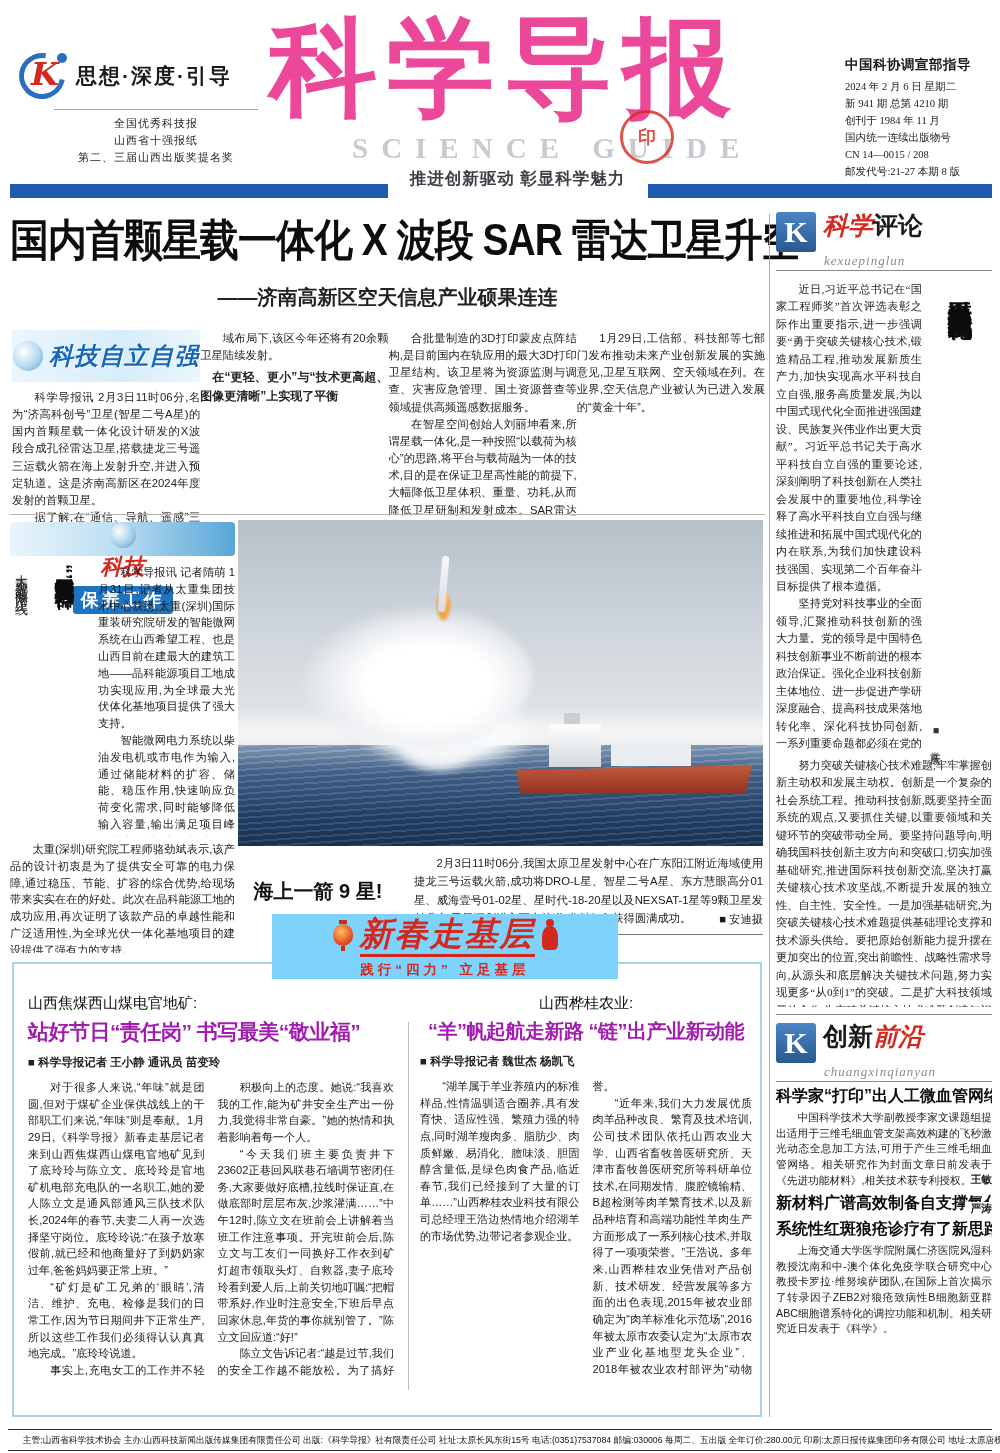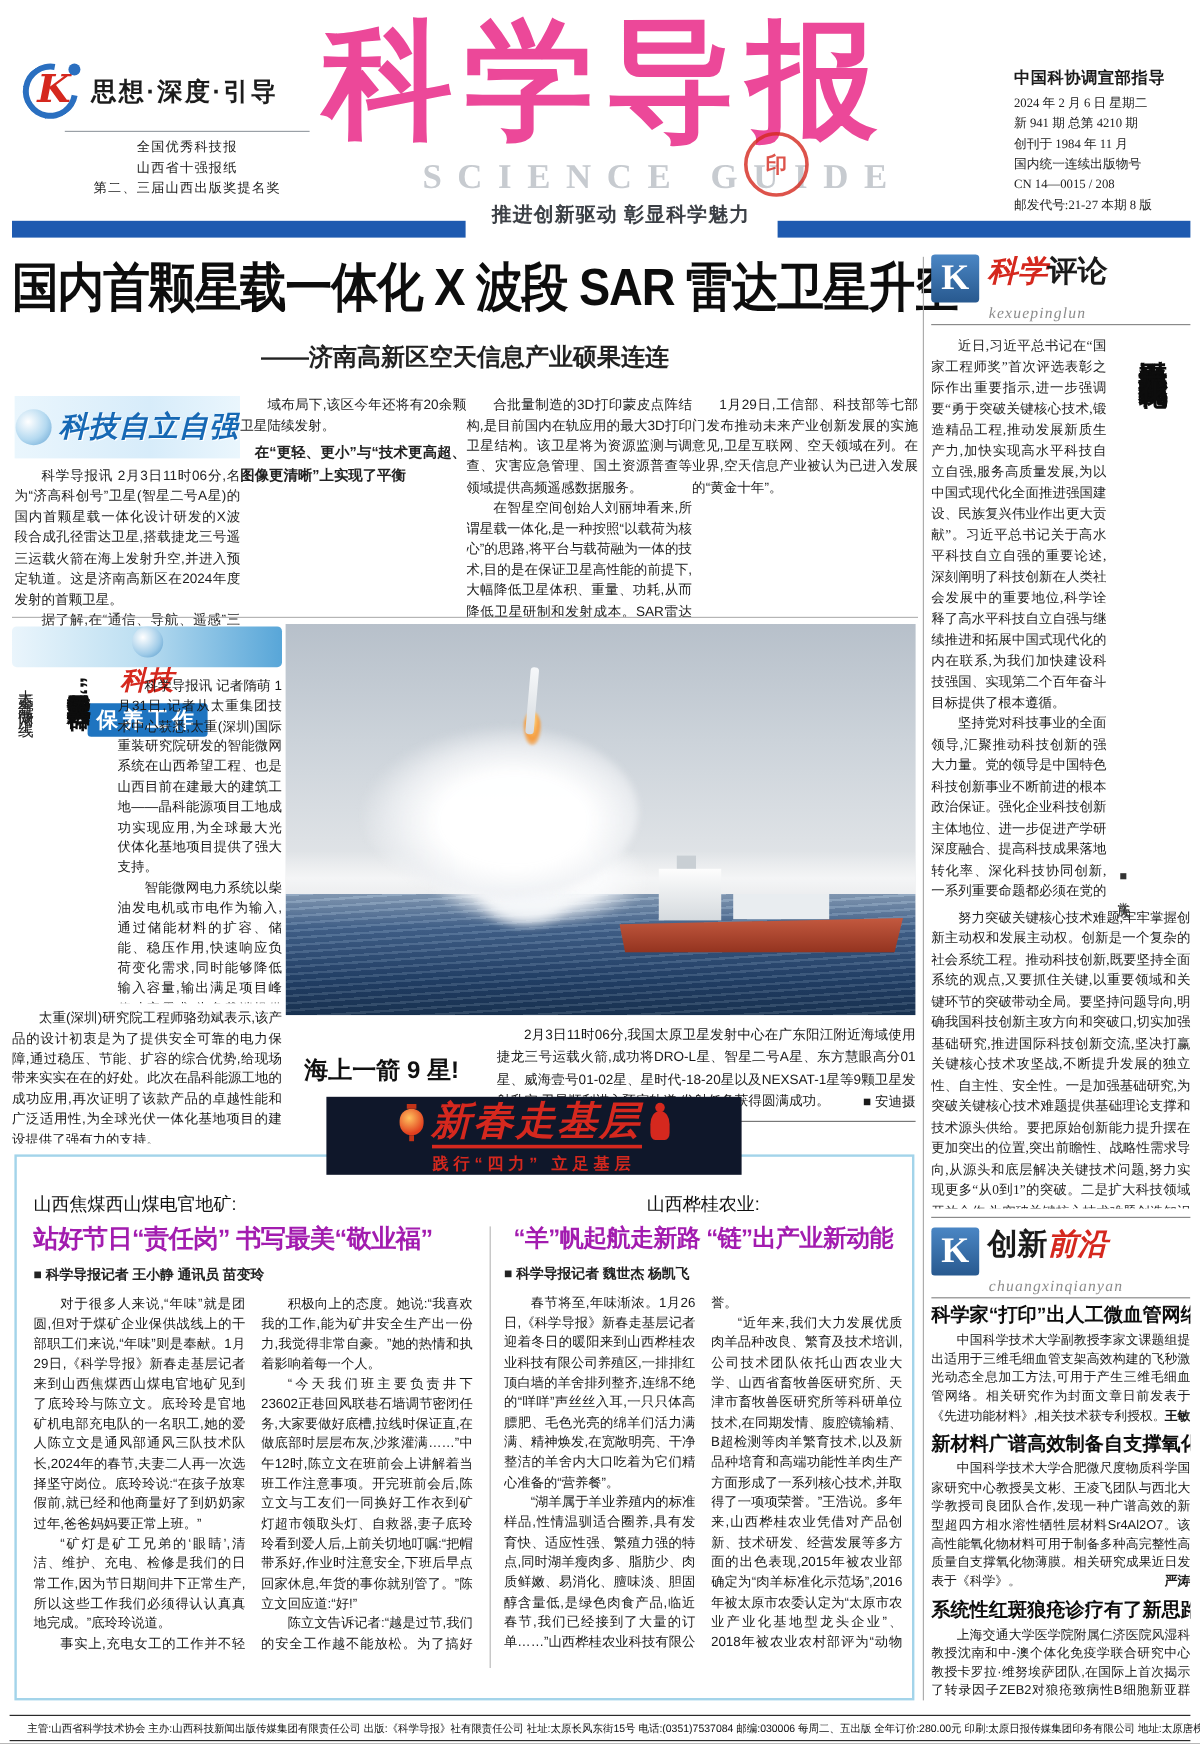--- a/index.html
+++ b/index.html
@@ -104,21 +104,21 @@
 
   
   .caption{left:238px;top:854px;width:525px;display:flex;gap:16px;}
   .cap-title{width:160px;font-size:20px;font-weight:bold;text-align:center;padding-top:24px;color:#111;}
   .cap-text{flex:1;font-size:11.3px;line-height:1.62;text-align:justify;border-bottom:1px solid #777;
        padding-bottom:6px;}
   .cap-credit{display:block;text-align:right;text-indent:0;margin-top:-17px;background:#fff;float:right;padding-left:8px;}
 
   
   .spring-box{left:12px;top:962px;width:750px;height:455px;border:2px solid #a3d4ea;box-sizing:border-box;}
-  .spring-banner{position:absolute;left:258px;top:-50px;width:330px;text-align:center;background:#0f172a;padding:0 8px;}
+  .spring-banner{position:absolute;left:258px;top:-50px;width:330px;text-align:center;background:#7dd3fc;padding:0 8px;}
   .spring-title-row{display:flex;align-items:center;justify-content:center;gap:7px;}
   .lantern{width:20px;height:22px;border-radius:50% / 46%;position:relative;flex:0 0 20px;
        background:radial-gradient(circle at 40% 35%,#ffc25e,#e2401f 70%);}
   .lantern:before{content:"";position:absolute;left:6px;top:-4px;width:8px;height:4px;background:#c03318;}
   .lantern:after{content:"";position:absolute;left:8px;bottom:-5px;width:4px;height:5px;background:#c03318;}
   .spring-title{font-size:33px;font-weight:900;font-style:italic;color:#d5281e;letter-spacing:2px;
        font-family:"DejaVu Serif",serif;border-bottom:3px solid #d5281e;line-height:1.2;}
   .reporter{width:16px;height:24px;position:relative;flex:0 0 16px;background:#d5281e;
        border-radius:45% 45% 25% 25%;margin-top:6px;}
   .reporter:before{content:"";position:absolute;left:4px;top:-7px;width:8px;height:8px;border-radius:50%;background:#d5281e;}
@@ -317,21 +317,20 @@
         </div>
       </div>
     </div>
 
     <div class="art farm">
       <div class="kicker">山西桦桂农业:</div>
       <div class="art-hl">“羊”帆起航走新路 “链”出产业新动能</div>
       <div class="byline">■ 科学导报记者 魏世杰 杨凯飞</div>
       <div class="cols2">
         <div class="col">
-          <p>春节将至,年味渐浓。1月26日,《科学导报》新春走基层记者迎着冬日的暖阳来到山西桦桂农业科技有限公司养殖区,一排排红顶白墙的羊舍排列整齐,连绵不绝的“咩咩”声丝丝入耳,一只只体高膘肥、毛色光亮的绵羊们活力满满、精神焕发,在宽敞明亮、干净整洁的羊舍内大口吃着为它们精心准备的“营养餐”。</p>
           <p>“湖羊属于羊业养殖内的标准样品,性情温驯适合圈养,具有发育快、适应性强、繁殖力强的特点,同时湖羊瘦肉多、脂肪少、肉质鲜嫩、易消化、膻味淡、胆固醇含量低,是绿色肉食产品,临近春节,我们已经接到了大量的订单……”山西桦桂农业科技有限公司总经理王浩边热情地介绍湖羊的市场优势,边带记者参观企业。</p>
 
         </div>
         <div class="col">
           <p style="text-indent:0;">誉。</p>
           <p>“近年来,我们大力发展优质肉羊品种改良、繁育及技术培训,公司技术团队依托山西农业大学、山西省畜牧兽医研究所、天津市畜牧兽医研究所等科研单位技术,在同期发情、腹腔镜输精、B超检测等肉羊繁育技术,以及新品种培育和高端功能性羊肉生产方面形成了一系列核心技术,并取得了一项项荣誉。”王浩说。多年来,山西桦桂农业凭借对产品创新、技术研发、经营发展等多方面的出色表现,2015年被农业部确定为“肉羊标准化示范场”,2016年被太原市农委认定为“太原市农业产业化基地型龙头企业”、2018年被农业农村部评为“动物疫病净化创建场”、2019年被评为“山西省农村科普示范基地”……</p>
 
         </div>
       </div>
     </div>
@@ -370,21 +369,20 @@
       <div class="k-py">chuangxinqianyan</div>
     </div>
 
     <div class="f-item">
       <div class="f-title">科学家“打印”出人工微血管网络</div>
       <p class="f-body">中国科学技术大学副教授李家文课题组提出适用于三维毛细血管支架高效构建的飞秒激光动态全息加工方法,可用于产生三维毛细血管网络。相关研究作为封面文章日前发表于《先进功能材料》,相关技术获专利授权。</p>
       <div class="f-author">王敏</div>
     </div>
     <div class="f-item">
       <div class="f-title">新材料广谱高效制备自支撑氧化物薄膜</div>
-      <p class="f-body">中国科学技术大学合肥微尺度物质科学国家研究中心教授吴文彬、王凌飞团队与西北大学教授司良团队合作,发现一种广谱高效的新型超四方相水溶性牺牲层材料Sr4Al2O7。该高性能氧化物材料可用于制备多种高完整性高质量自支撑氧化物薄膜。相关研究成果近日发表于《科学》。</p>
       <div class="f-author">严涛</div>
     </div>
     <div class="f-item">
       <div class="f-title">系统性红斑狼疮诊疗有了新思路</div>
       <p class="f-body">上海交通大学医学院附属仁济医院风湿科教授沈南和中-澳个体化免疫学联合研究中心教授卡罗拉·维努埃萨团队,在国际上首次揭示了转录因子ZEB2对狼疮致病性B细胞新亚群ABC细胞谱系特化的调控功能和机制。相关研究近日发表于《科学》。</p>
 
     </div>
 
   </div>
 

